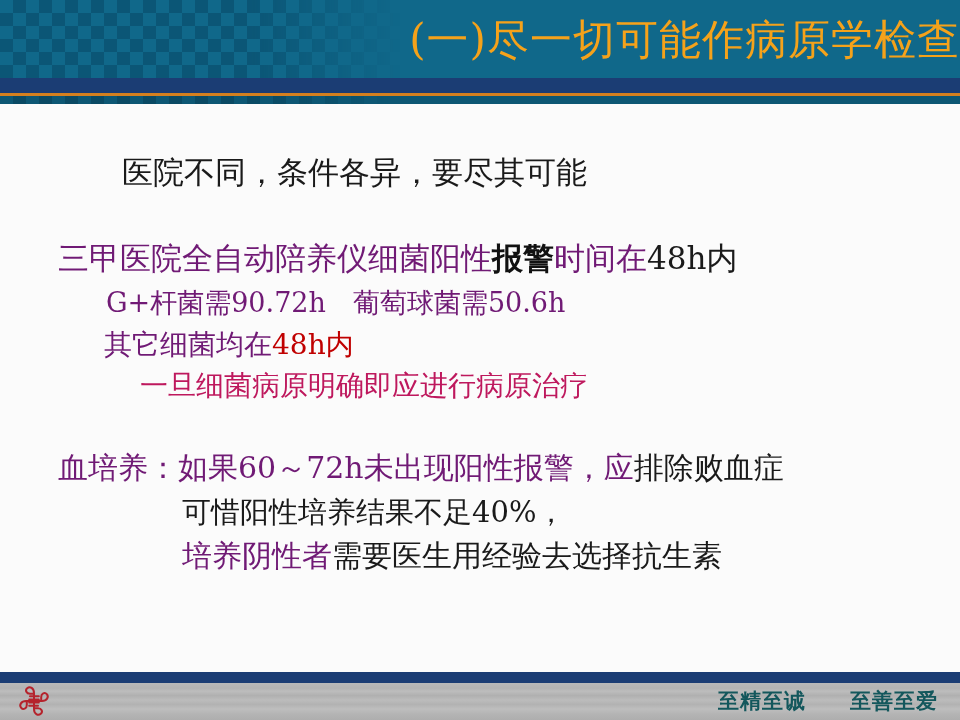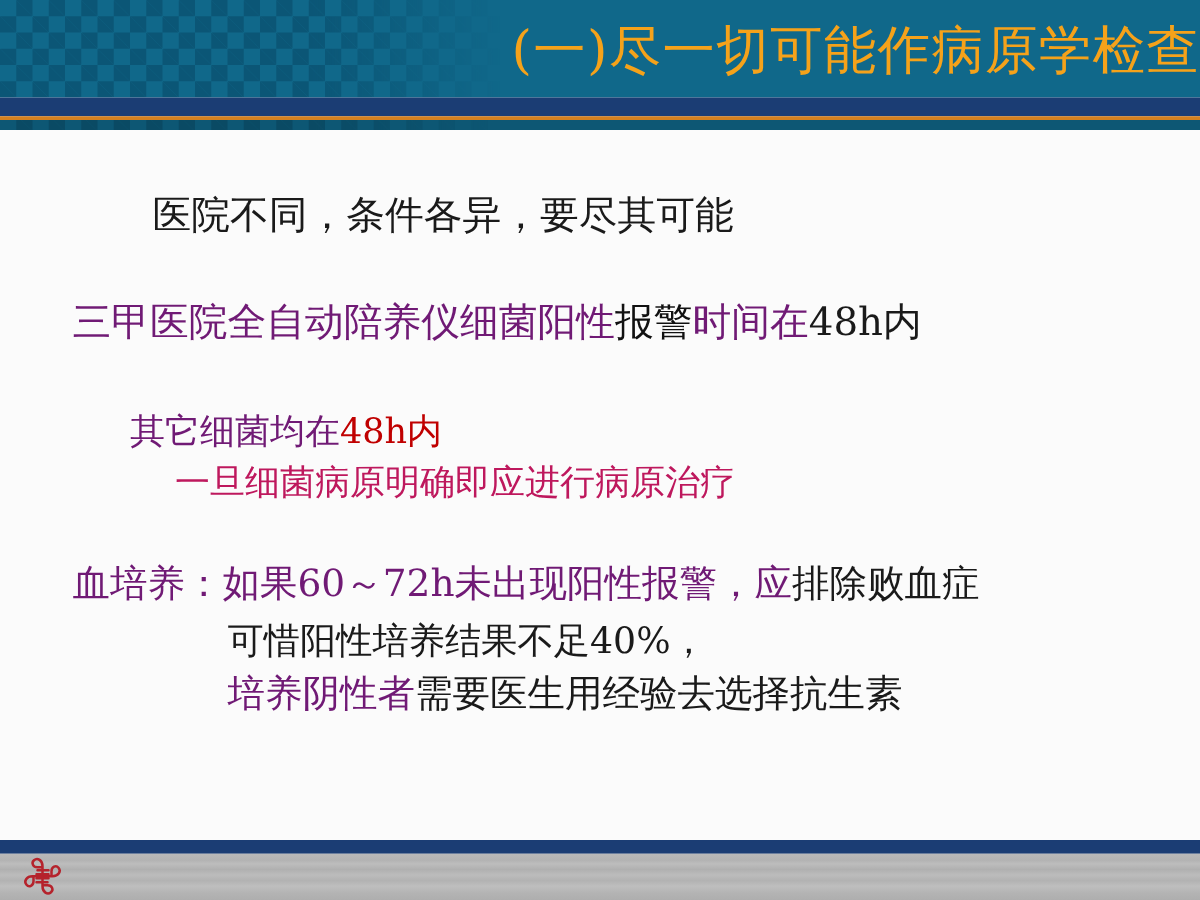--- a/index.html
+++ b/index.html
@@ -116,21 +116,21 @@
     position: absolute;
     white-space: nowrap;
     font-size: 30px;
     line-height: 1.05;
   }
 
   .blk   { color: #1a1a1a; }
   .teal  { color: #701a75; }
   .red   { color: #c00000; }
   .orng  { color: #be185d; }
-  .bold  { font-weight: normal; color: #111111; }
+  .bold  { font-weight: bold; color: #111111; }
 
   #l-intro  { left: 122px; top:  52px; font-size: 31px; }
   #l-auto   { left:  58px; top: 138px; font-size: 31px; }
   #l-gpos   { left: 106px; top: 185px; font-size: 27px; }
   #l-other  { left: 104px; top: 226px; font-size: 28px; }
   #l-once   { left: 140px; top: 267px; font-size: 28px; }
   #l-blood  { left:  58px; top: 348px; font-size: 30px; text-align: right; }
   #l-pity   { left: 182px; top: 393px; font-size: 29px; }
   #l-neg    { left: 182px; top: 436px; font-size: 30px; }
 
@@ -192,20 +192,23 @@
   <div id="content">
 
     <div class="ln" id="l-intro">
       <span class="blk">医院不同，条件各异，要尽其可能</span>
     </div>
 
     <div class="ln" id="l-auto">
       <span class="teal">三甲医院全自动陪养仪细菌阳性</span><span class="bold">报警</span><span class="teal">时间在</span><span class="blk">48h内</span>
     </div>
 
+    <div class="ln" id="l-gpos">
+      <span class="teal">G+杆菌需90.72h　葡萄球菌需50.6h</span>
+    </div>
 
     <div class="ln" id="l-other">
       <span class="teal">其它细菌均在</span><span class="red">48h内</span>
     </div>
 
     <div class="ln" id="l-once">
       <span class="orng">一旦细菌病原明确即应进行病原治疗</span>
     </div>
 
     <div class="ln" id="l-blood">
@@ -228,15 +231,16 @@
     <svg id="footer-logo" viewBox="0 0 100 100">
       <g fill="none" stroke="#b5232c" stroke-width="5" stroke-linecap="round" stroke-linejoin="round">
         <path d="M50 50 L50 30 C50 18 40 12 33 18 C27 23 31 32 40 32 L50 32"></path>
         <path d="M50 50 L70 50 C82 50 88 40 82 33 C77 27 68 31 68 40 L68 50"></path>
         <path d="M50 50 L50 70 C50 82 60 88 67 82 C73 77 69 68 60 68 L50 68"></path>
         <path d="M50 50 L30 50 C18 50 12 60 18 67 C23 73 32 69 32 60 L32 50"></path>
         <path d="M40 38 L62 38 M38 46 L62 46 M38 54 L62 54 M38 62 L60 62"></path>
       </g>
     </svg>
 
+    <div id="footer-motto">至精至诚　　至善至爱</div>
   </div>
 
 </div>
 
 </body></html>

